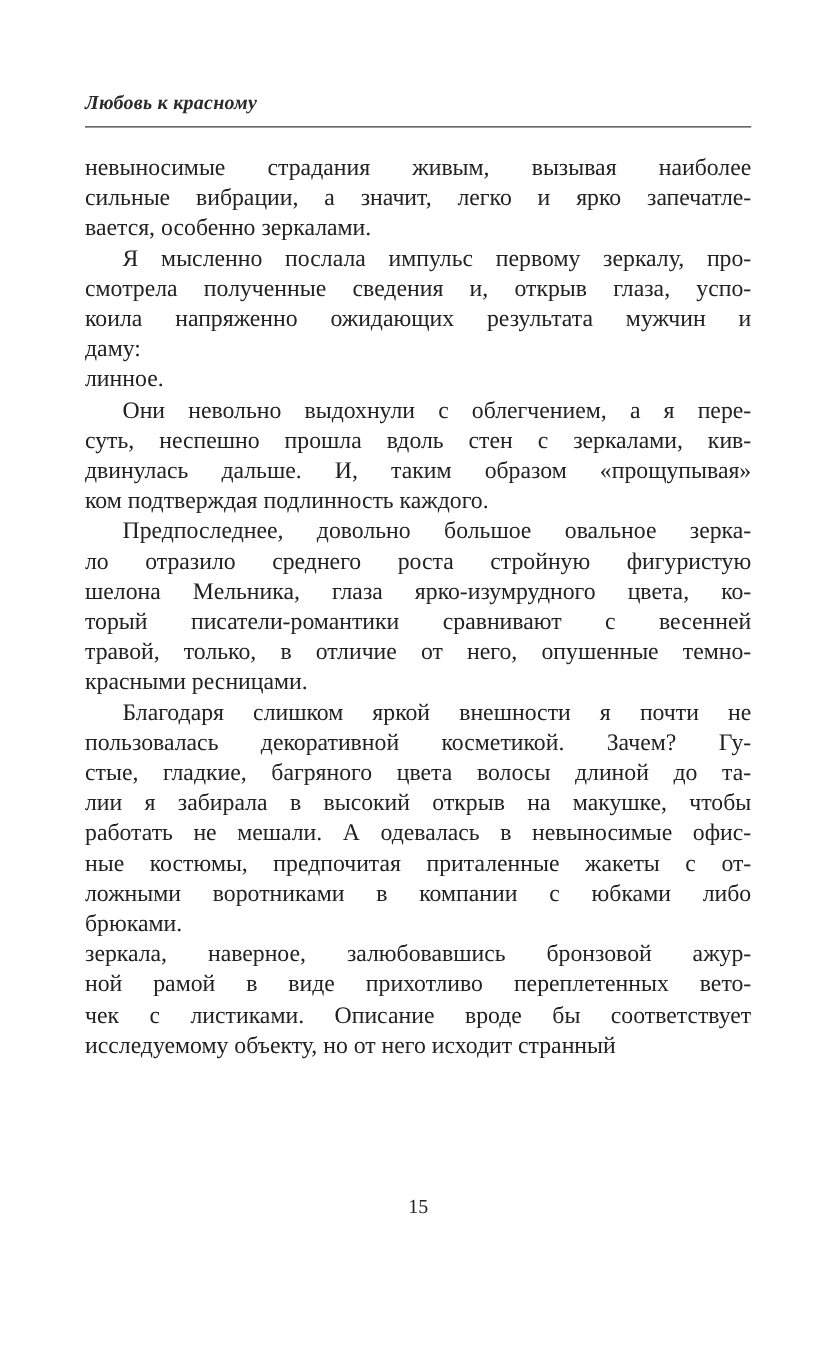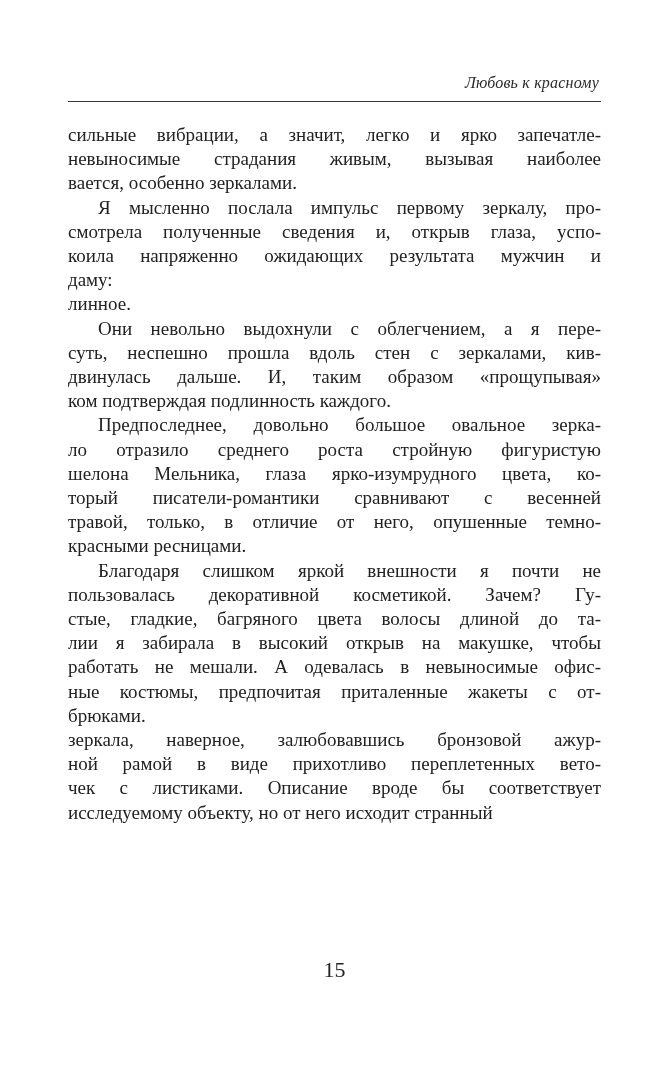--- a/index.html
+++ b/index.html
@@ -17,23 +17,22 @@
     font-family: "Liberation Serif", "DejaVu Serif", serif;
     color: #222222;
   }
   .content {
     position: absolute;
     left: 68px;
     top: 74px;
     width: 533px;
   }
   .running-header {
-    text-align: right;
     font-style: italic;
-    font-weight: normal;
+    font-weight: bold;
     font-size: 16px;
     color: #2a2a2a;
     letter-spacing: 0.2px;
     padding-right: 2px;
   }
   .header-rule {
     border: none;
     border-top: 1.3px solid #3a3a3a;
     margin: 9px 0 0 0;
   }
@@ -56,35 +55,35 @@
   }
   .line.indent {
     text-indent: 30px;
   }
   .page-number {
     position: absolute;
     left: 0;
     right: 0;
     top: 957px;
     text-align: center;
-    font-size: 22px;
+    font-size: 16px;
     color: #222222;
   }
 </style>
 </head>
 <body>
 
 <div class="page">
   <div class="content">
     <div class="running-header">Любовь к красному</div>
     <hr class="header-rule">
     <div class="body-text">
         <div class="para">
+          <div class="line">невыносимые страдания живым, вызывая наиболее</div>
           <div class="line">сильные вибрации, а значит, легко и ярко запечатле-</div>
-          <div class="line">невыносимые страдания живым, вызывая наиболее</div>
           <div class="line last">вается, особенно зеркалами.</div>
         </div>
         <div class="para">
           <div class="line indent">Я мысленно послала импульс первому зеркалу, про-</div>
           <div class="line">смотрела полученные сведения и, открыв глаза, успо-</div>
           <div class="line">коила напряженно ожидающих результата мужчин и</div>
           <div class="line last">даму:</div>
         </div>
         <div class="para">
           <div class="line last">линное.</div>
@@ -103,20 +102,21 @@
           <div class="line">травой, только, в отличие от него, опушенные темно-</div>
           <div class="line last">красными ресницами.</div>
         </div>
         <div class="para">
           <div class="line indent">Благодаря слишком яркой внешности я почти не</div>
           <div class="line">пользовалась декоративной косметикой. Зачем? Гу-</div>
           <div class="line">стые, гладкие, багряного цвета волосы длиной до та-</div>
           <div class="line">лии я забирала в высокий открыв на макушке, чтобы</div>
           <div class="line">работать не мешали. А одевалась в невыносимые офис-</div>
           <div class="line">ные костюмы, предпочитая приталенные жакеты с от-</div>
+          <div class="line">ложными воротниками в компании с юбками либо</div>
           <div class="line last">брюками.</div>
         </div>
         <div class="para">
           <div class="line">зеркала, наверное, залюбовавшись бронзовой ажур-</div>
           <div class="line">ной рамой в виде прихотливо переплетенных вето-</div>
           <div class="line">чек с листиками. Описание вроде бы соответствует</div>
           <div class="line last">исследуемому объекту, но от него исходит странный</div>
         </div>
       </div>
   </div>

